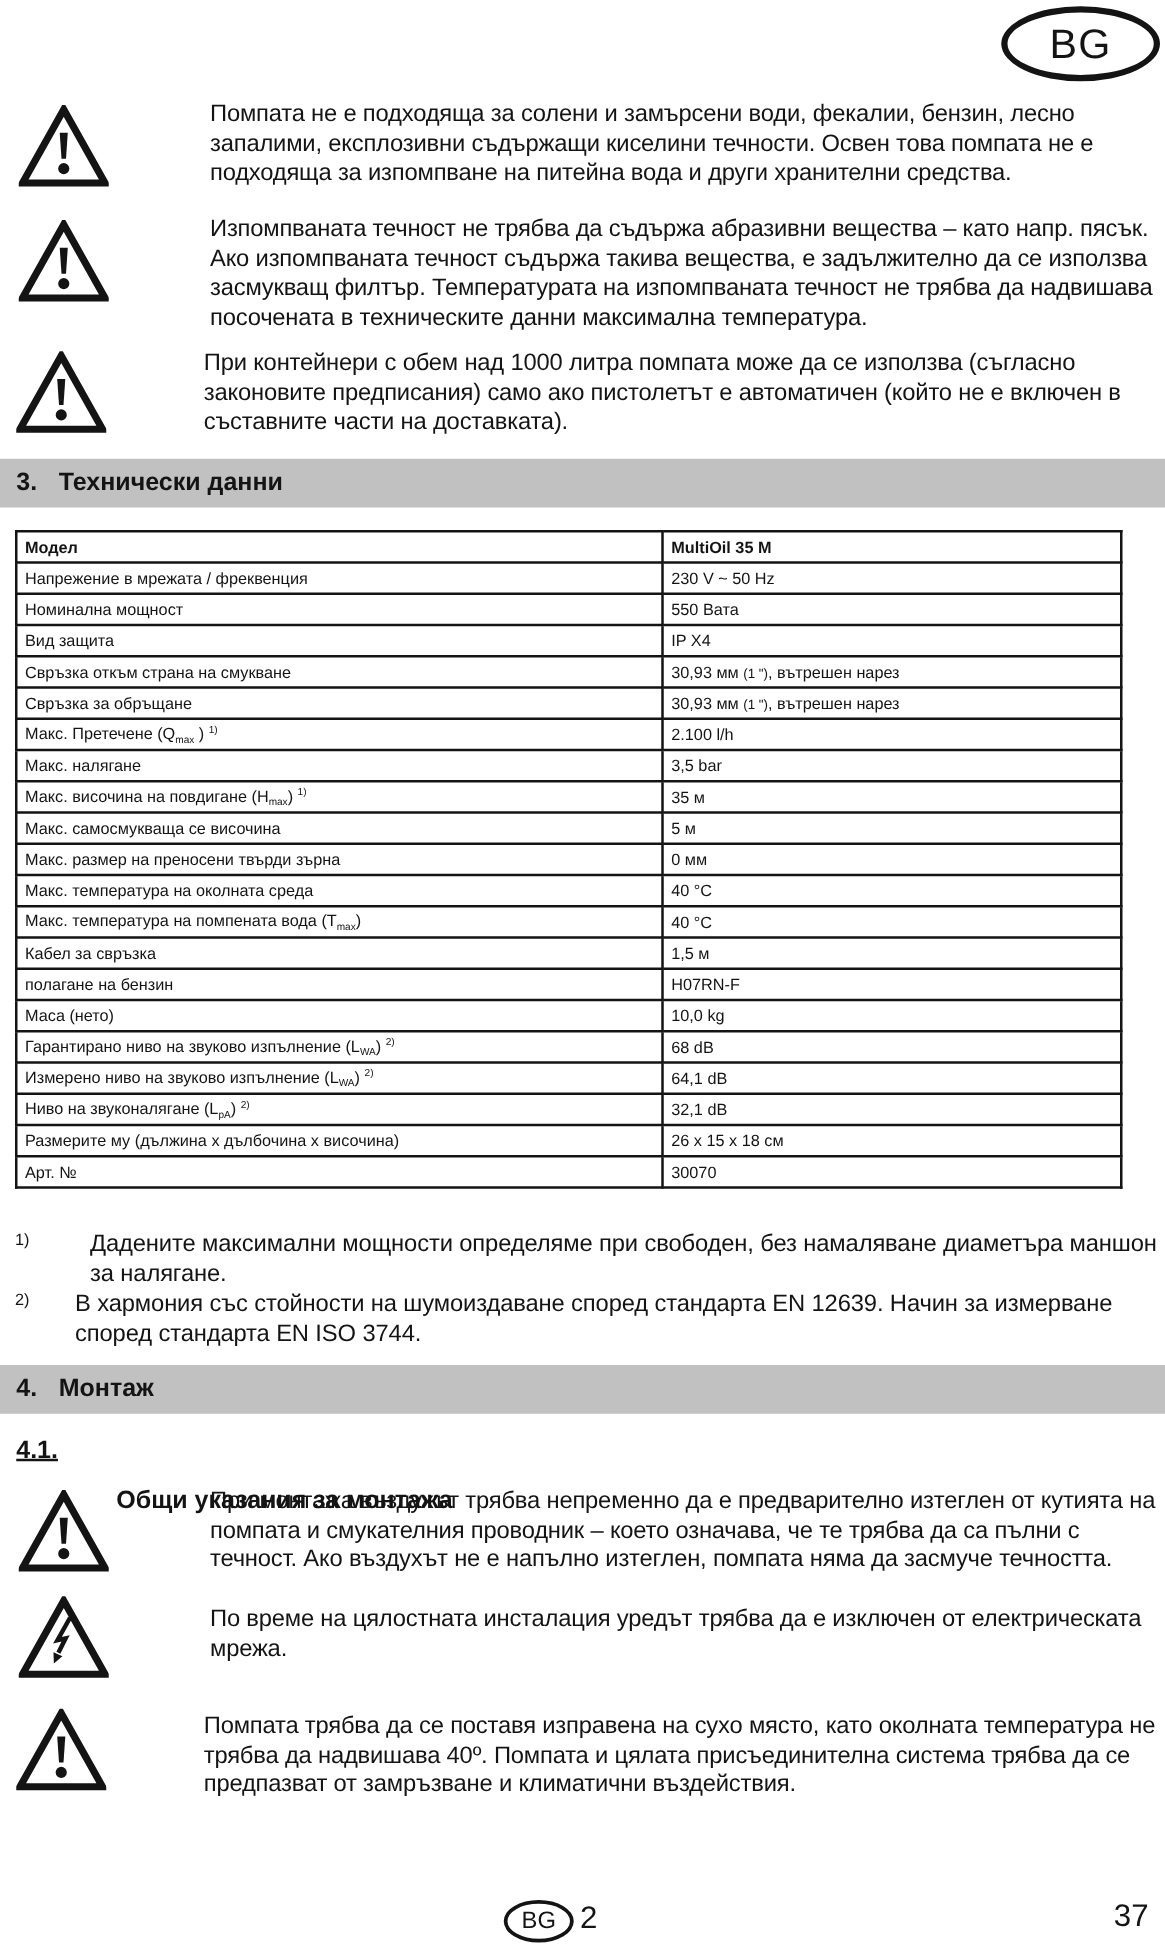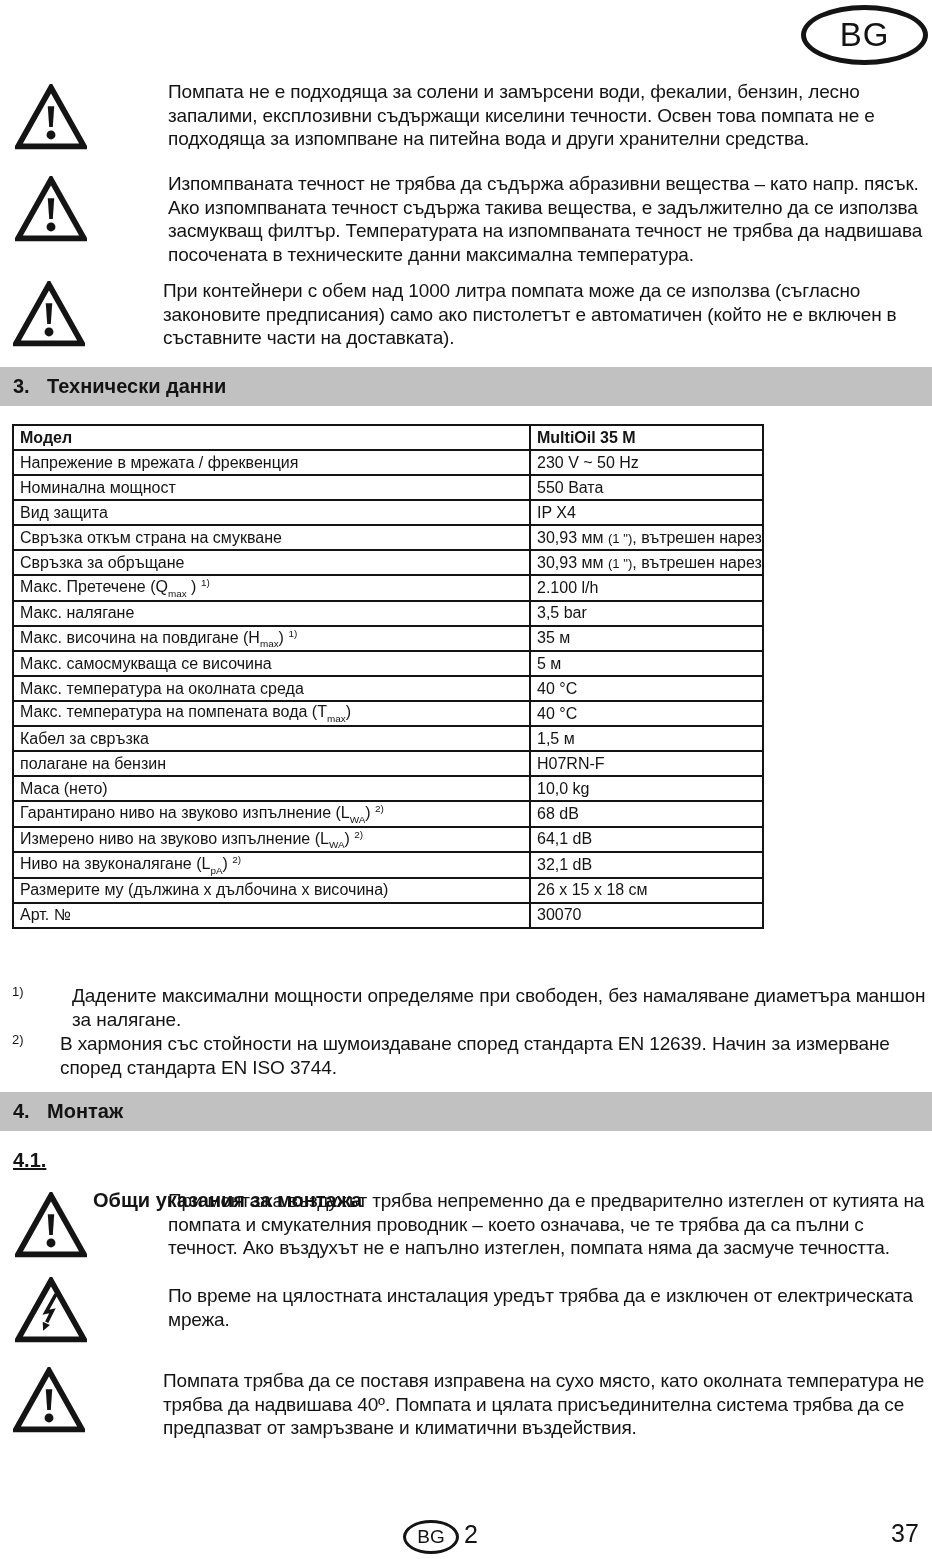--- a/index.html
+++ b/index.html
@@ -32,22 +32,22 @@
   }
   .sec-bar .num{margin-left:13px;width:34px;flex:0 0 auto;}
 
   
   .subsec{font-weight:bold;font-size:20px;}
   .subsec .num{position:absolute;left:13px;top:0;text-decoration:underline;}
   .subsec .ttl{position:absolute;left:93px;top:0;white-space:nowrap;margin-top:40px;}
 
   
   table.spec{
-    border-collapse:collapse;table-layout:fixed;width:752px;
-    font-size:16px;
+    border-collapse:collapse;table-layout:fixed;width:886px;
+    font-size:13px;
   }
   table.spec td{
     border:2px solid var(--text);
     padding:1px 6px;height:21px;vertical-align:middle;
     overflow:hidden;white-space:nowrap;
   }
   table.spec td.b{font-weight:bold;}
   table.spec col.c1{width:517px;}
   sub{font-size:0.62em;margin-top:16px;}
   sup{font-size:0.62em;vertical-align:super;}
@@ -155,20 +155,24 @@
       </tr>
       <tr>
         <td>Макс. височина на повдигане (H<sub>max</sub>) <sup>1)</sup></td>
         <td>35 м</td>
       </tr>
       <tr>
         <td>Макс. самосмукваща се височина</td>
         <td>5 м</td>
       </tr>
       <tr>
+        <td>Макс. размер на преносени твърди зърна</td>
+        <td>0 мм</td>
+      </tr>
+      <tr>
         <td>Макс. температура на околната среда</td>
         <td>40 °C</td>
       </tr>
       <tr>
         <td>Макс. температура на помпената вода (T<sub>max</sub>)</td>
         <td>40 °C</td>
       </tr>
       <tr>
         <td>Кабел за свръзка</td>
         <td>1,5 м</td>

